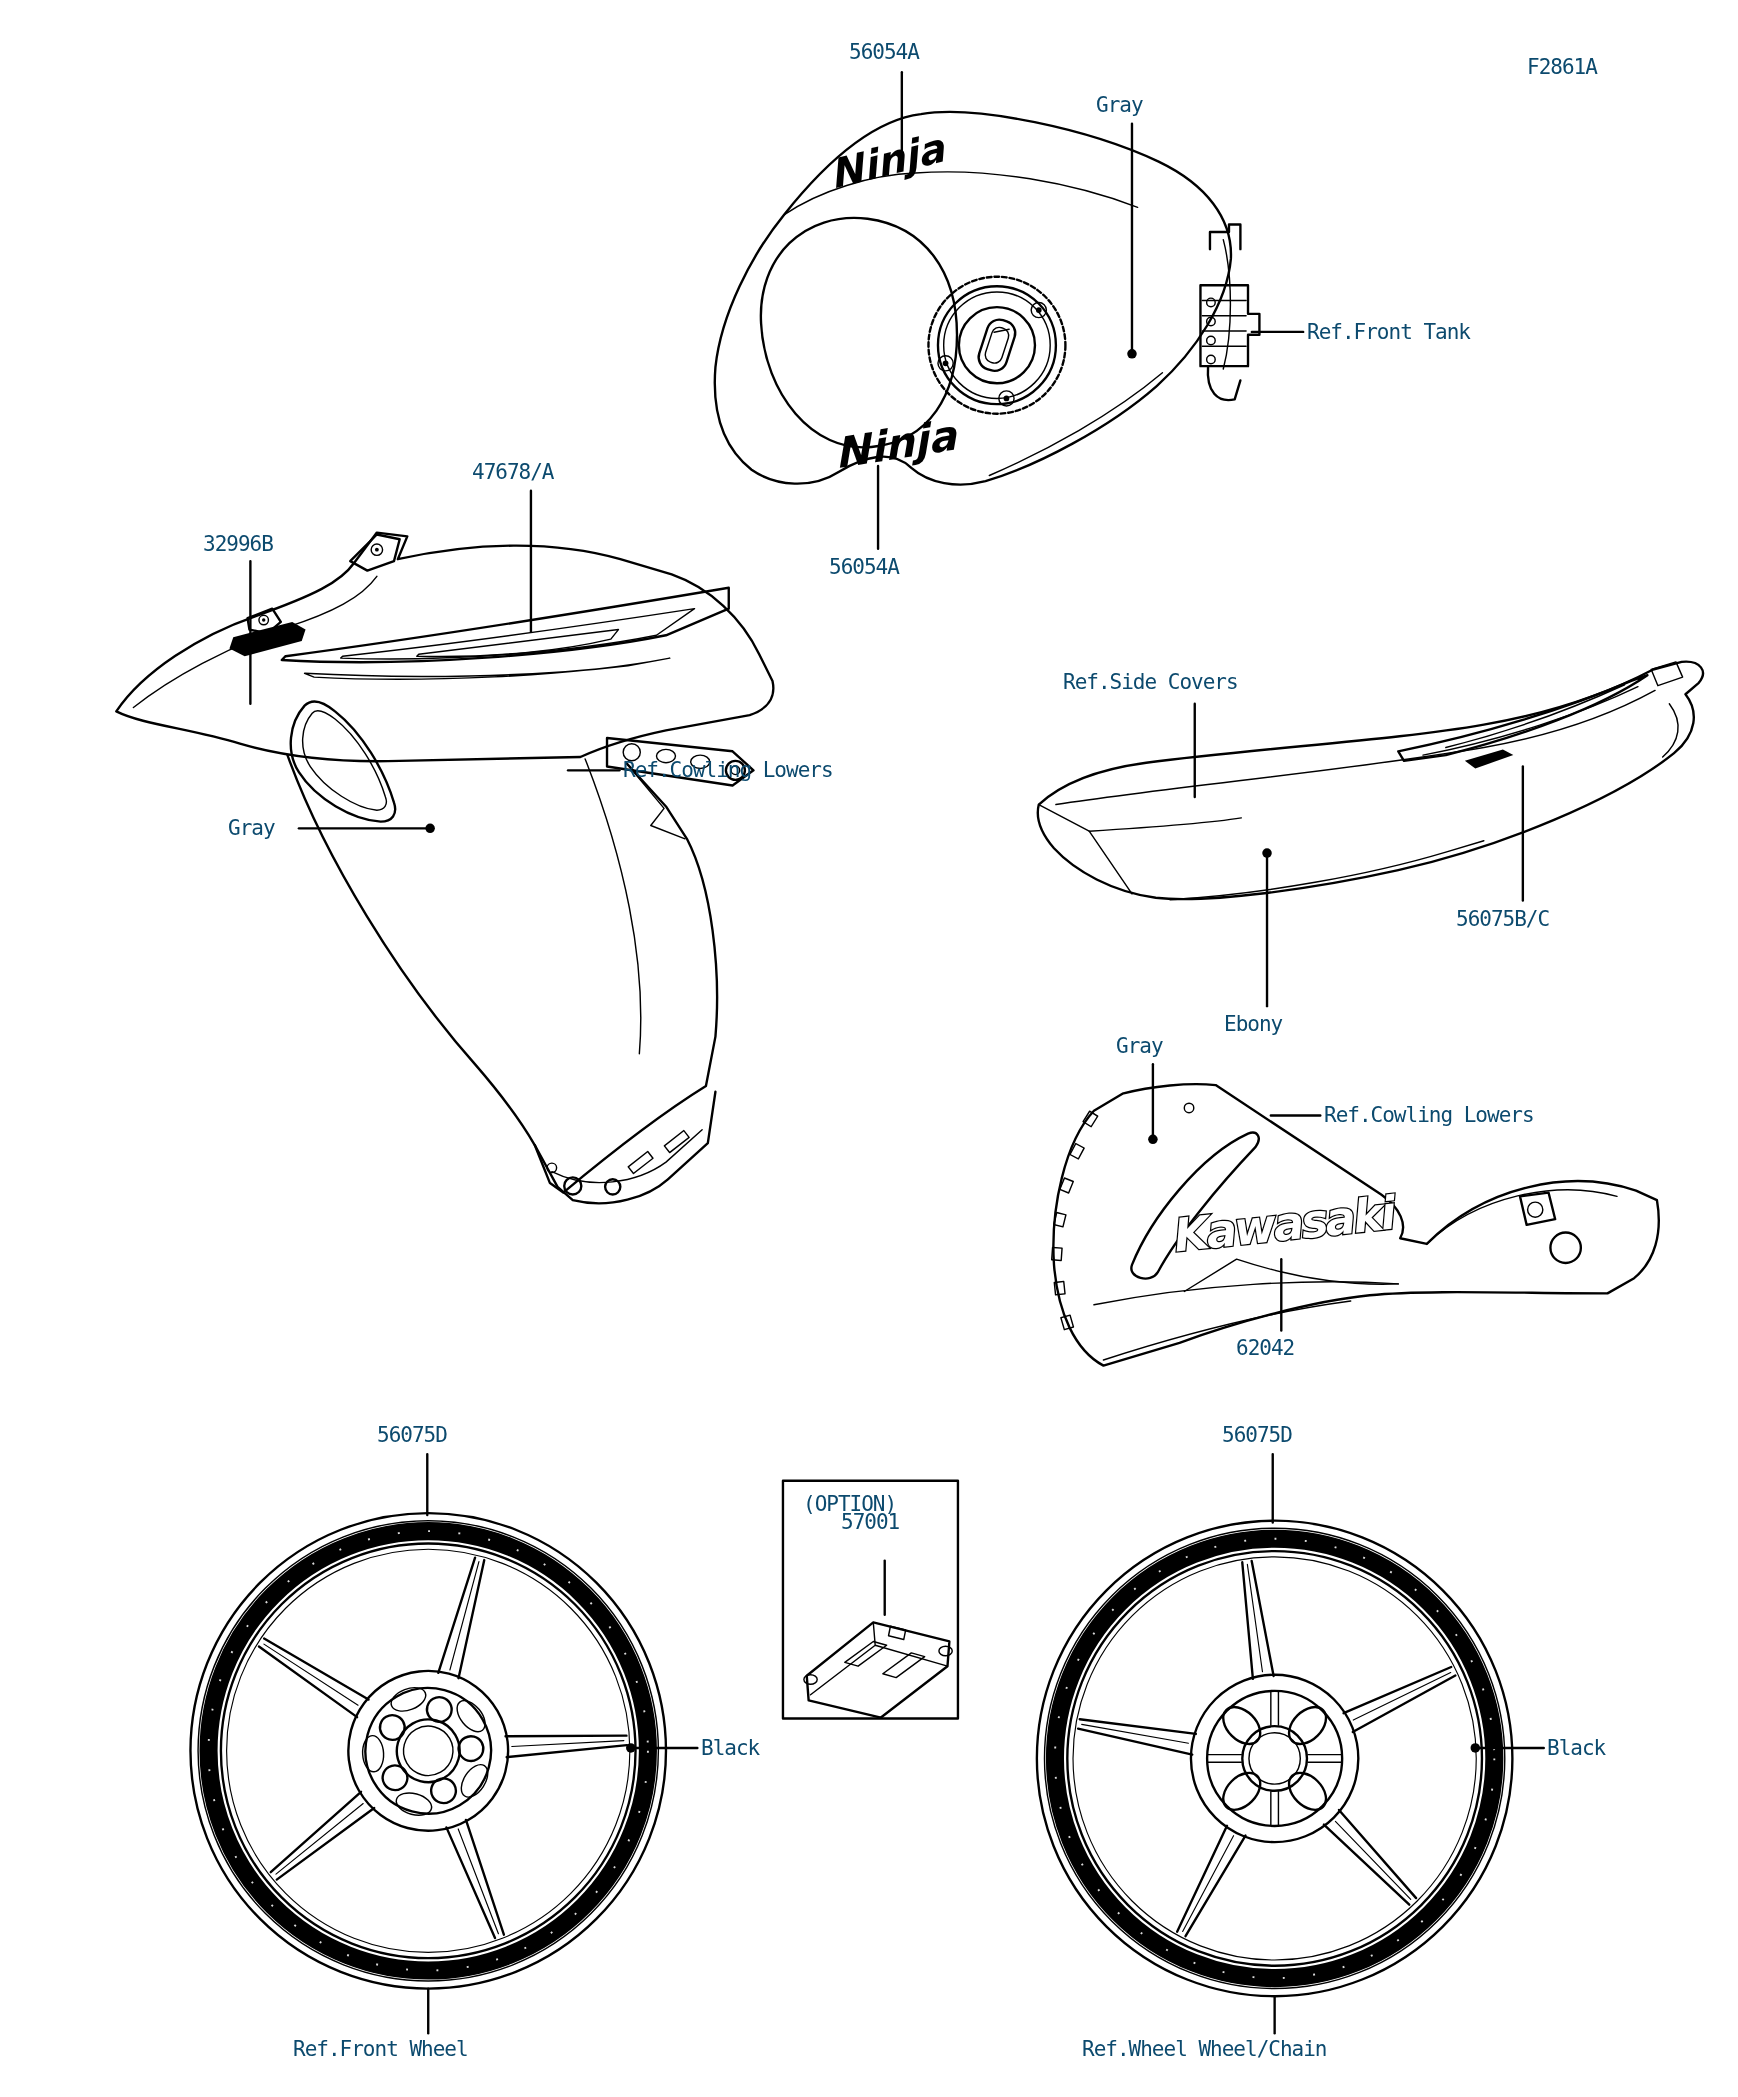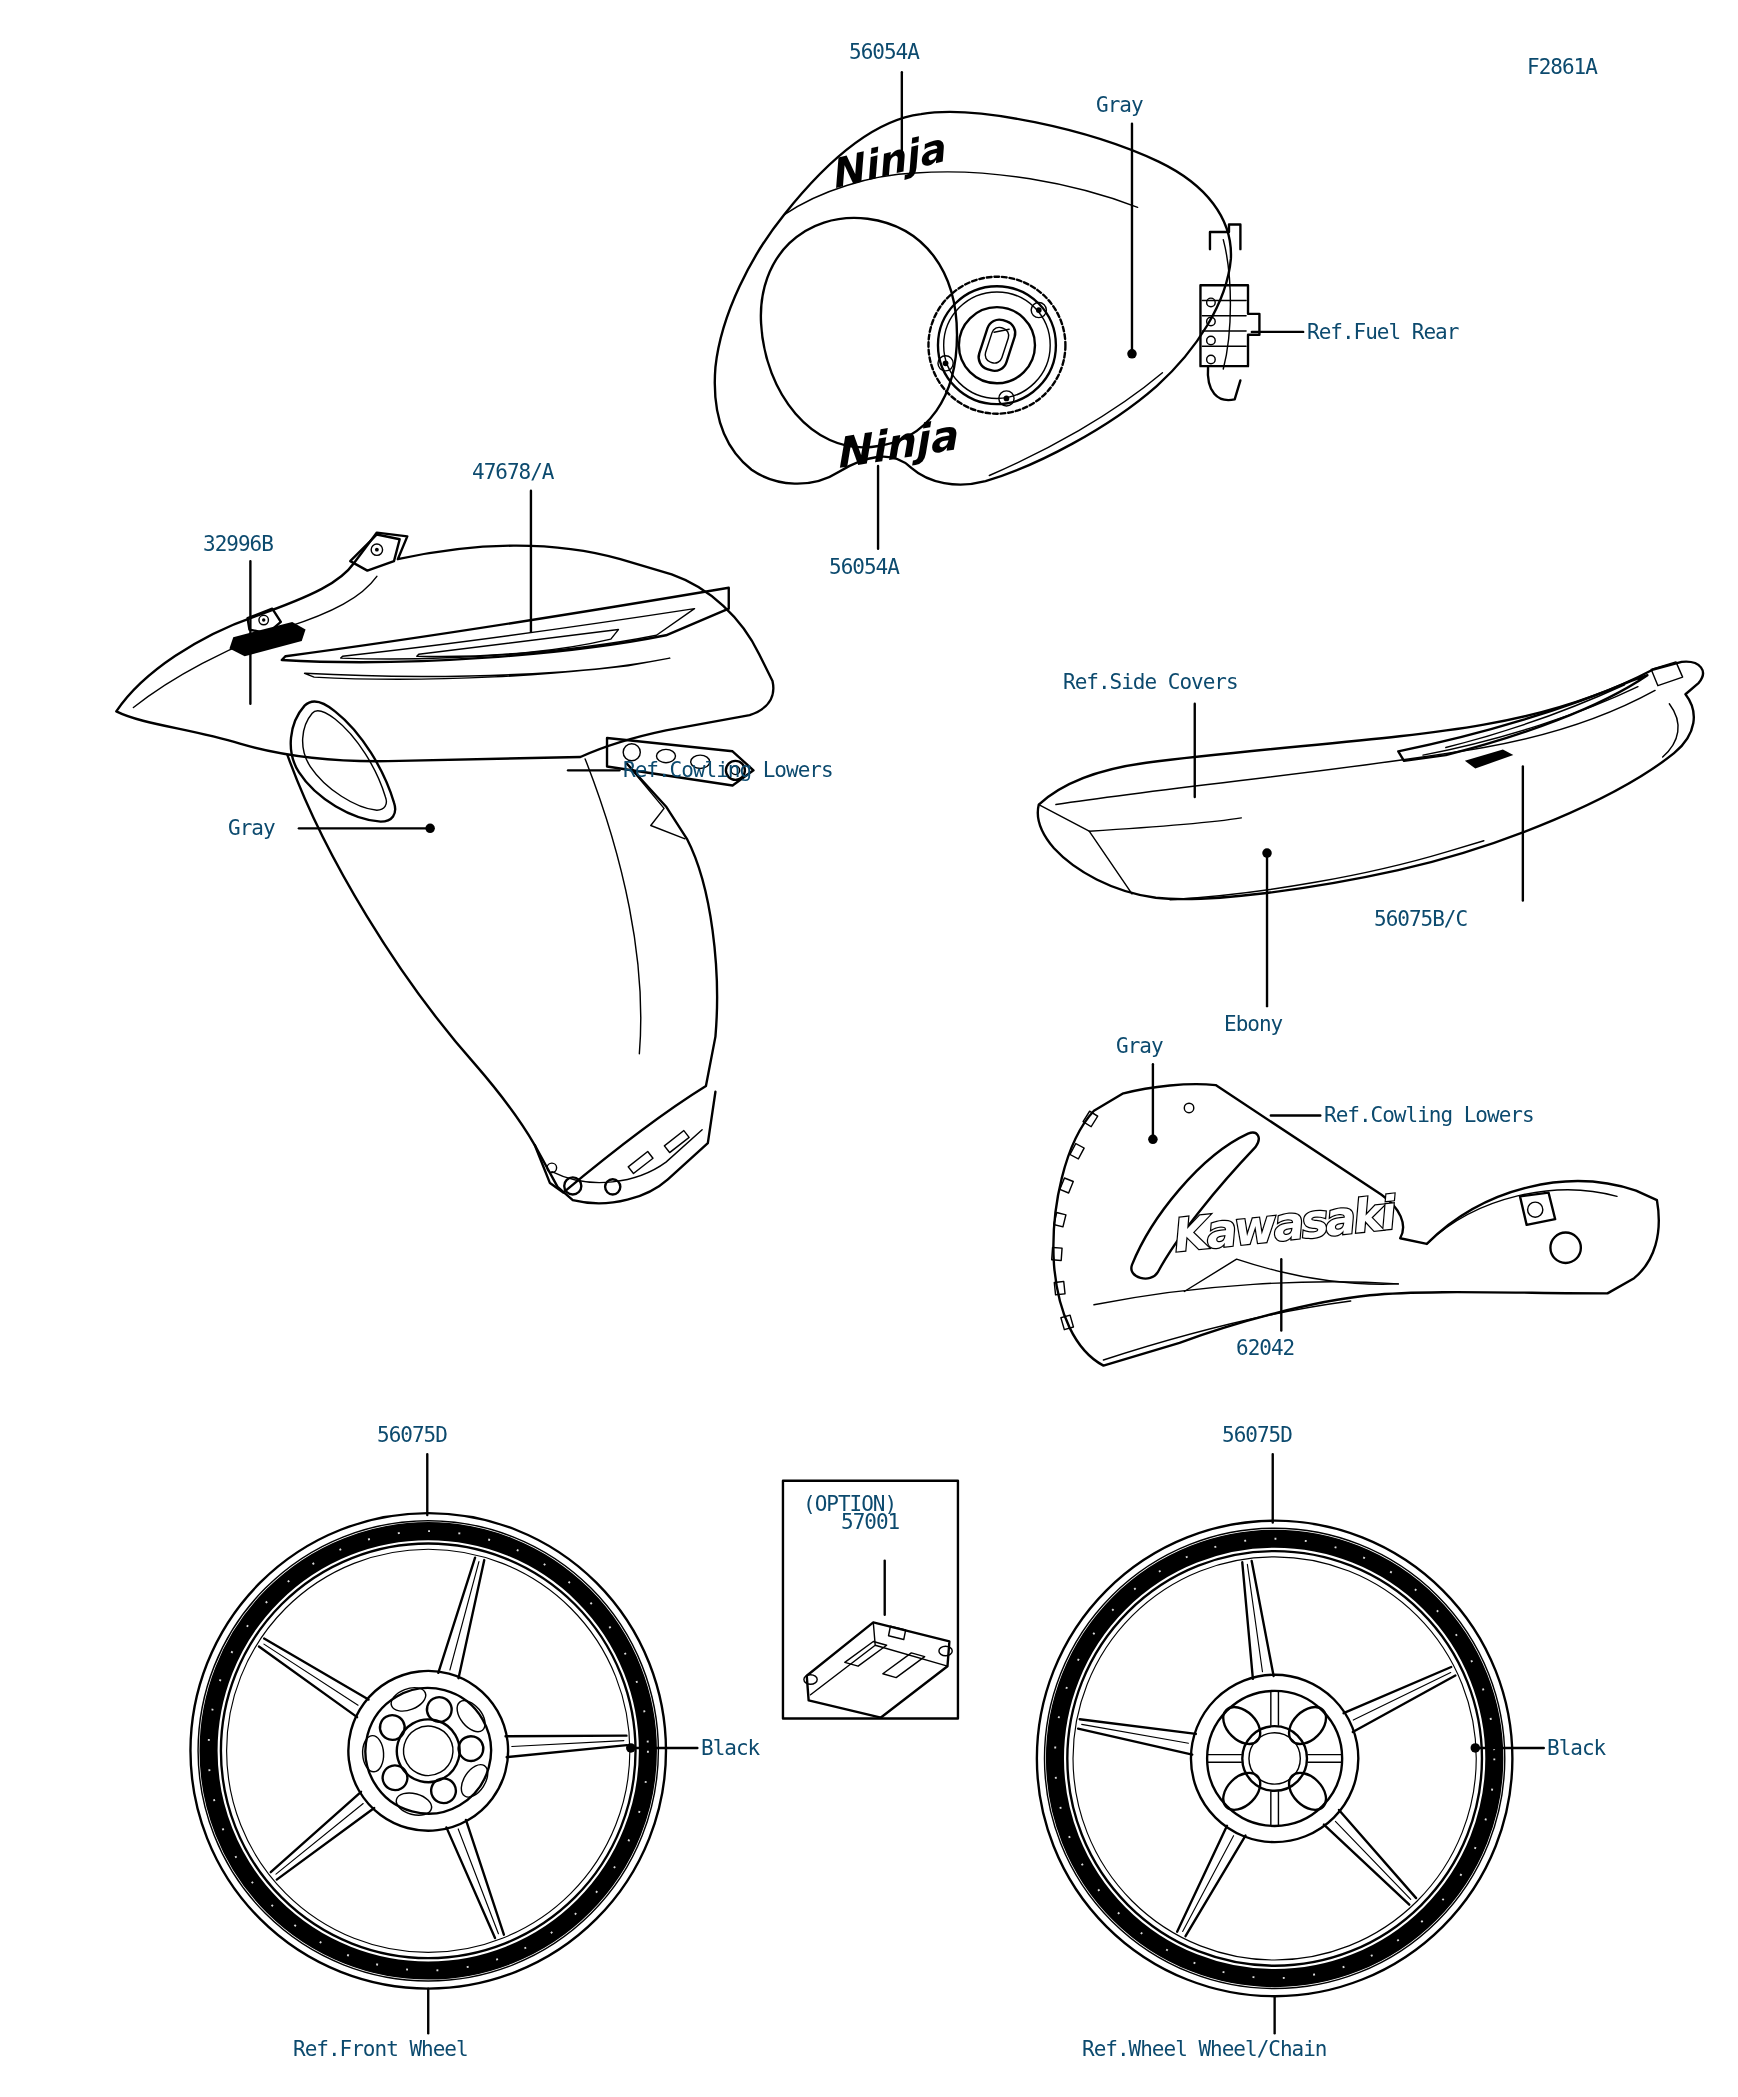--- a/index.html
+++ b/index.html
@@ -394,30 +394,30 @@
       <line class="ln" x1="1551" y1="1838" x2="1623" y2="1838"></line>
       <line class="ln" x1="1340" y1="2099" x2="1340" y2="2138"></line>
       <line class="ln" x1="930" y1="1641" x2="930" y2="1698"></line>
     </g>
   </svg>
 
   <div class="lbl" style="left:1527px;top:53px">F2861A</div>
 
   <div class="lbl" style="left:849px;top:38px">56054A</div>
   <div class="lbl" style="left:1096px;top:91px">Gray</div>
-  <div class="lbl" style="left:1307px;top:318px">Ref.Fuel Rear</div>
+  <div class="lbl" style="left:1307px;top:318px">Ref.Front Tank</div>
   <div class="lbl" style="left:829px;top:553px">56054A</div>
 
   <div class="lbl" style="left:472px;top:458px">47678/A</div>
   <div class="lbl" style="left:203px;top:530px">32996B</div>
   <div class="lbl" style="left:623px;top:756px">Ref.Cowling Lowers</div>
   <div class="lbl" style="left:228px;top:814px">Gray</div>
 
   <div class="lbl" style="left:1063px;top:668px">Ref.Side Covers</div>
-  <div class="lbl" style="left:1374px;top:905px">56075B/C</div>
+  <div class="lbl" style="left:1456px;top:905px">56075B/C</div>
   <div class="lbl" style="left:1224px;top:1010px">Ebony</div>
 
   <div class="lbl" style="left:1116px;top:1032px">Gray</div>
   <div class="lbl" style="left:1324px;top:1101px">Ref.Cowling Lowers</div>
   <div class="lbl" style="left:1236px;top:1334px">62042</div>
 
   <div class="lbl" style="left:377px;top:1421px">56075D</div>
   <div class="lbl" style="left:701px;top:1734px">Black</div>
   <div class="lbl" style="left:293px;top:2035px">Ref.Front Wheel</div>
 

